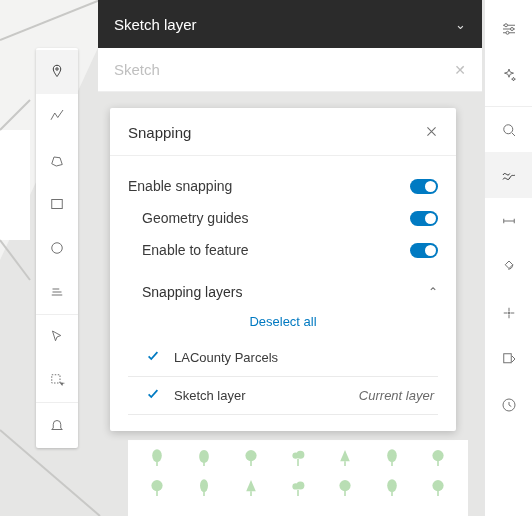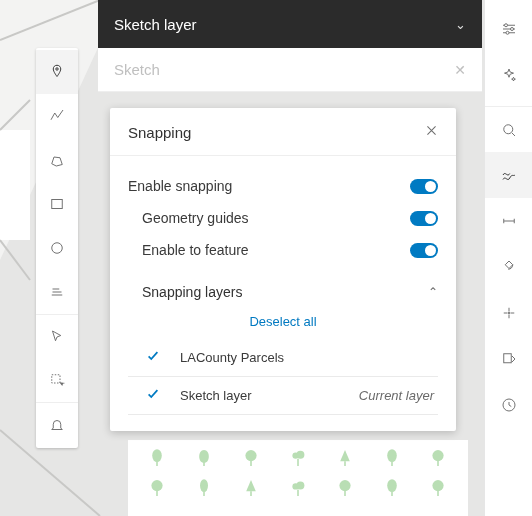--- a/index.html
+++ b/index.html
@@ -19,35 +19,35 @@
   .subhead .close{cursor:pointer;font-size:14px;}
   .right-rail{position:absolute;right:0;top:0;bottom:0;width:48px;background:#fff;border-left:1px solid #e6e6e6;display:flex;flex-direction:column;align-items:center;padding-top:6px;}
   .right-rail .rtool{width:48px;height:46px;display:flex;align-items:center;justify-content:center;color:#6e6e6e;cursor:pointer;}
   .right-rail .rtool.active{background:#f3f3f3;color:#323232;}
   .right-rail .rtool svg{width:18px;height:18px;stroke:currentColor;fill:none;stroke-width:1.3;}
   .symbol-bg{position:absolute;left:128px;top:440px;right:64px;height:76px;background:#fff;}
   .symbol-bg .row{display:flex;justify-content:space-around;padding:8px 6px 2px;}
   .tree{width:16px;height:20px;}
   .tree svg{width:100%;height:100%;fill:#b9deb4;}
   .popup{position:absolute;left:110px;top:108px;width:346px;background:#fff;box-shadow:0 2px 8px rgba(0,0,0,.2);border-radius:2px;}
-  .popup-head{display:flex;align-items:flex-start;padding:16px 18px 14px;border-bottom:1px solid #eee;}
+  .popup-head{display:flex;align-items:flex-end;padding:16px 18px 14px;border-bottom:1px solid #eee;}
   .popup-head .ph-title{flex:1;font-size:15px;color:#323232;}
   .popup-head .ph-close{color:#6e6e6e;cursor:pointer;}
   .popup-head .ph-close svg{width:13px;height:13px;stroke:currentColor;stroke-width:1.3;fill:none;}
   .popup-body{padding:14px 18px 6px;}
   .row-setting{display:flex;align-items:center;padding:8px 0;}
   .row-setting.indent{padding-left:14px;gap:8px;}
   .row-setting .label{flex:1;font-size:14px;color:#3a3a3a;}
   .toggle{width:28px;height:15px;border-radius:8px;background:#007ac2;position:relative;cursor:pointer;}
   .toggle::after{content:"";position:absolute;right:2px;top:2px;width:11px;height:11px;border-radius:50%;background:#fff;}
   .section{padding:18px 0 6px 14px;display:flex;align-items:center;}
   .section .sec-title{flex:1;font-size:14px;color:#323232;}
   .section .chev{color:#6e6e6e;font-size:12px;cursor:pointer;}
   .deselect{text-align:center;color:#0079c1;padding:8px 0 10px;font-size:13px;cursor:pointer;}
-  .layer-row{display:flex;align-items:center;gap:20px;padding:10px 0 10px 18px;border-bottom:1px solid #eaeaea;}
+  .layer-row{display:flex;align-items:center;gap:14px;padding:10px 0 10px 18px;border-bottom:1px solid #eaeaea;}
   .layer-row .check{color:#007ac2;}
   .layer-row .check svg{width:14px;height:14px;stroke:currentColor;fill:none;stroke-width:2;}
   .layer-row .lname{flex:1;font-size:13px;color:#3a3a3a;}
   .layer-row .ltag{font-style:italic;color:#6a6a6a;font-size:13px;padding-right:4px;}
 </style>
 </head>
 <body>
 
 <div class="canvas-bg">
   <svg viewBox="0 0 532 516" preserveAspectRatio="none">

